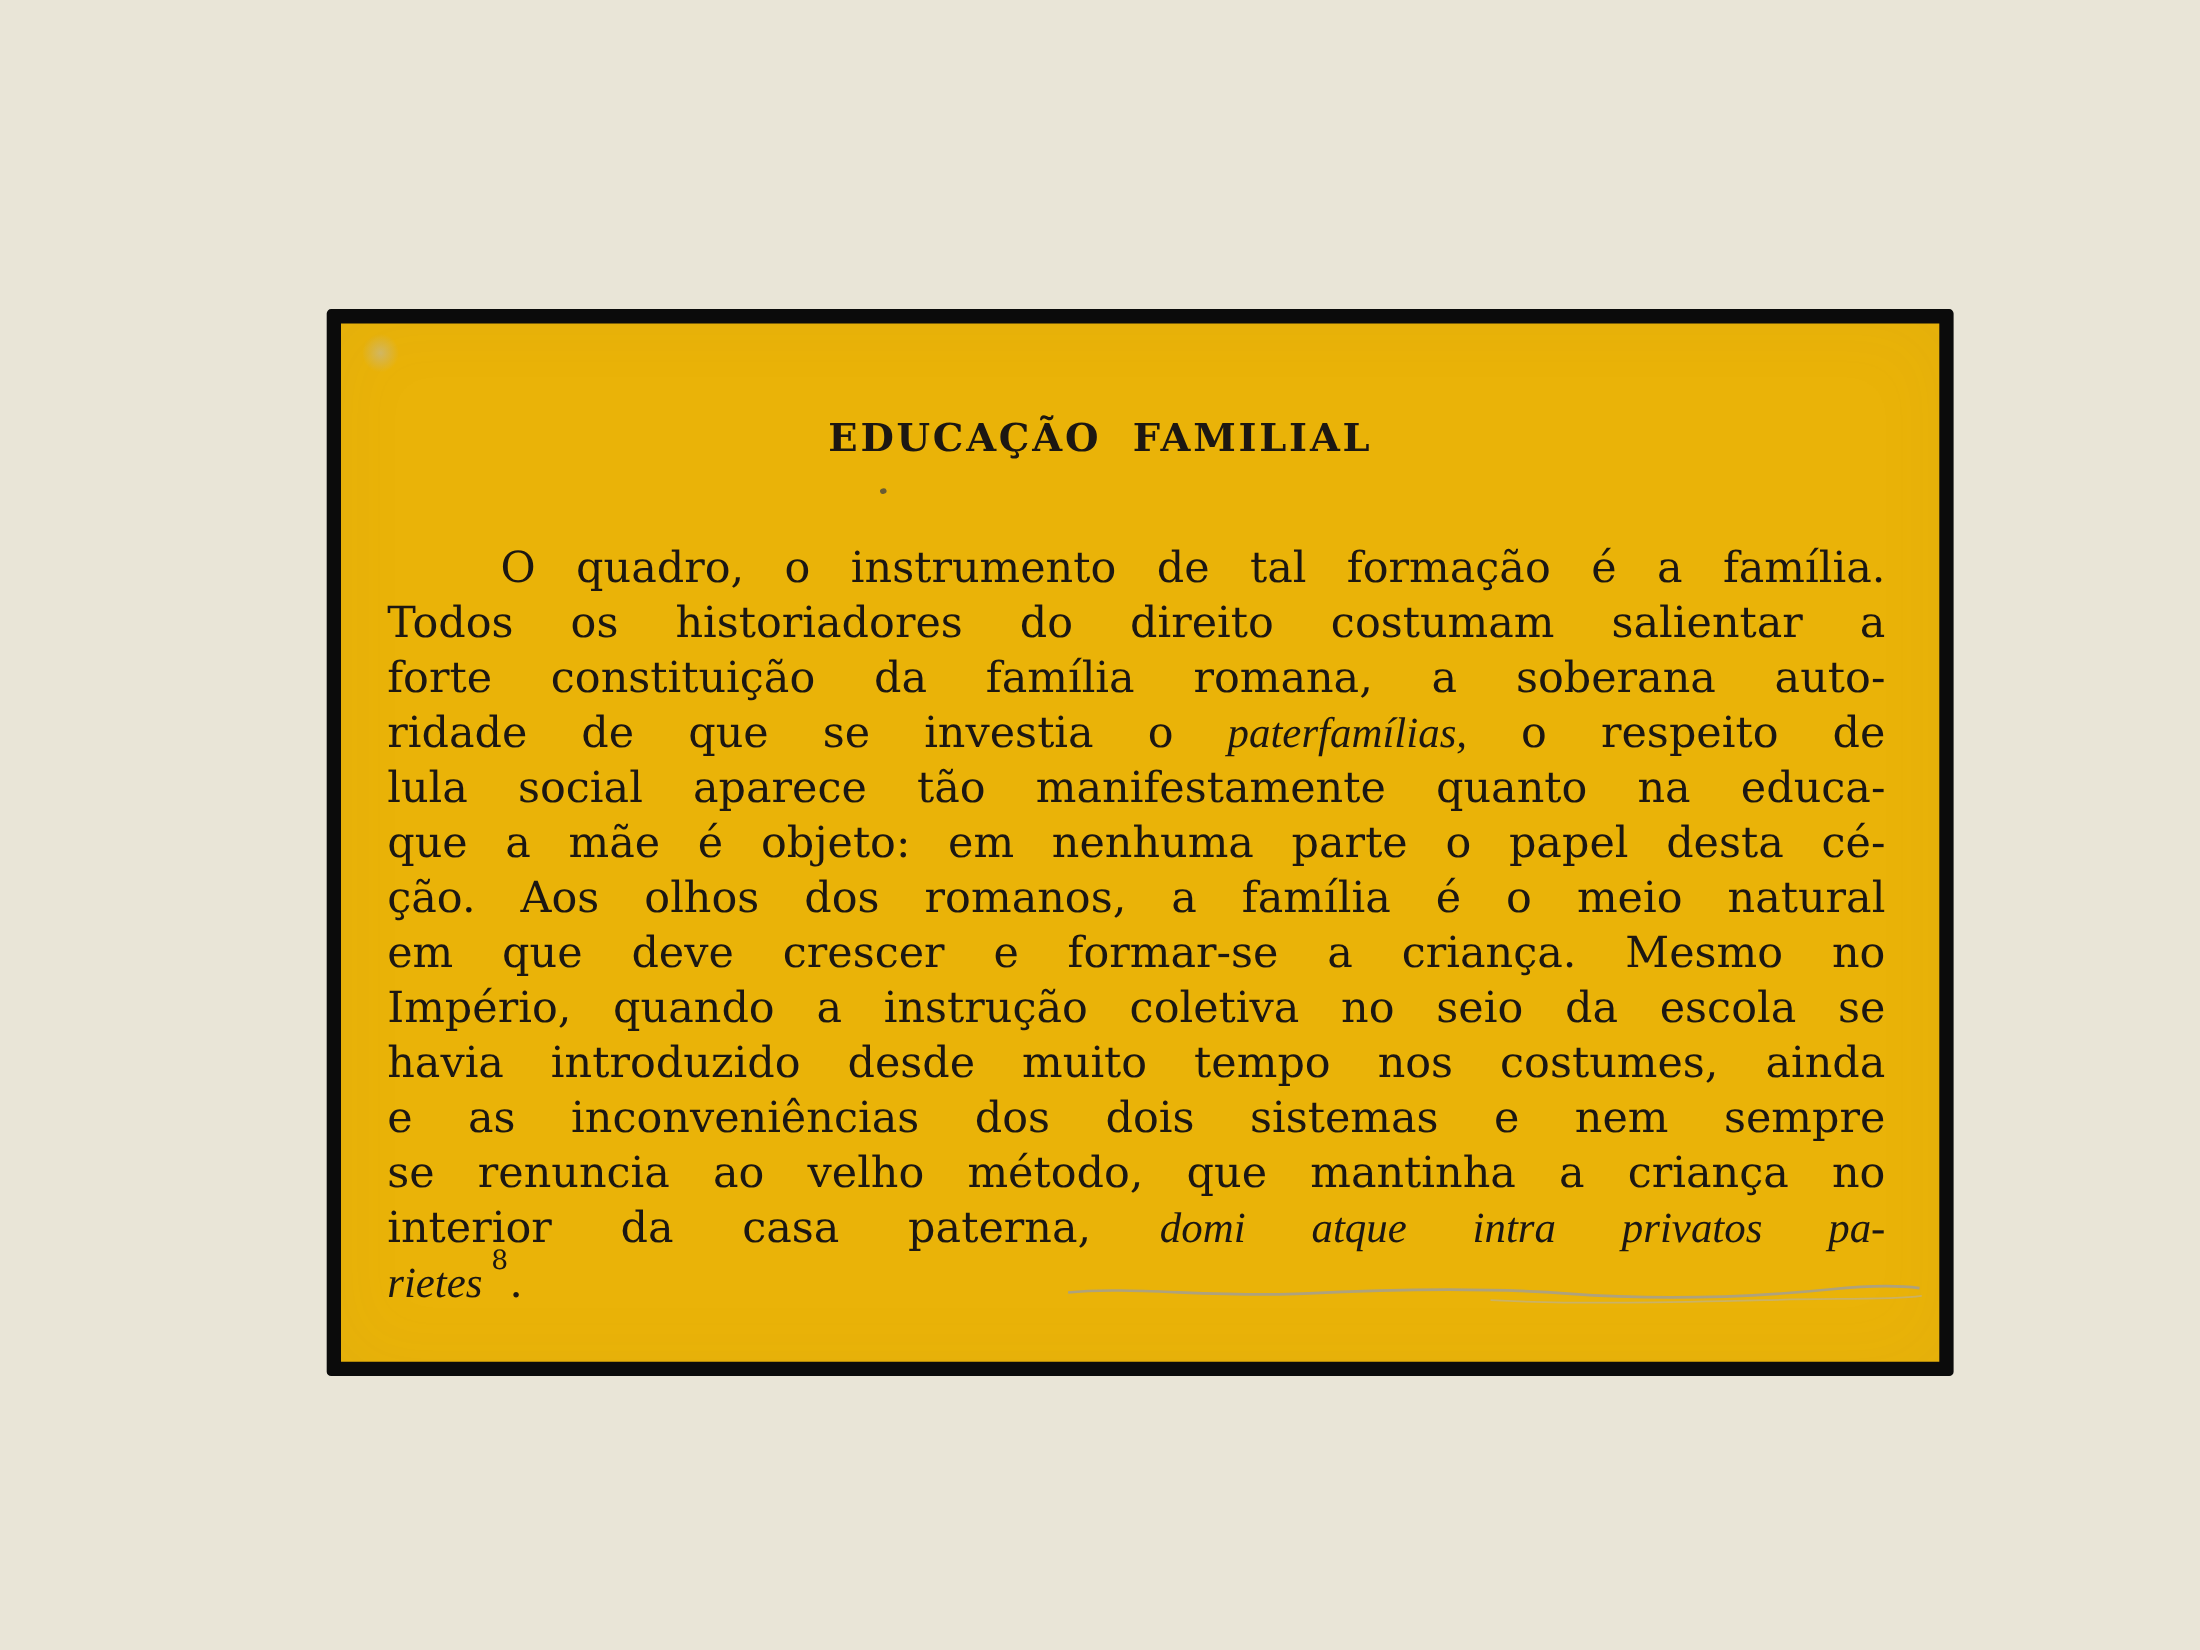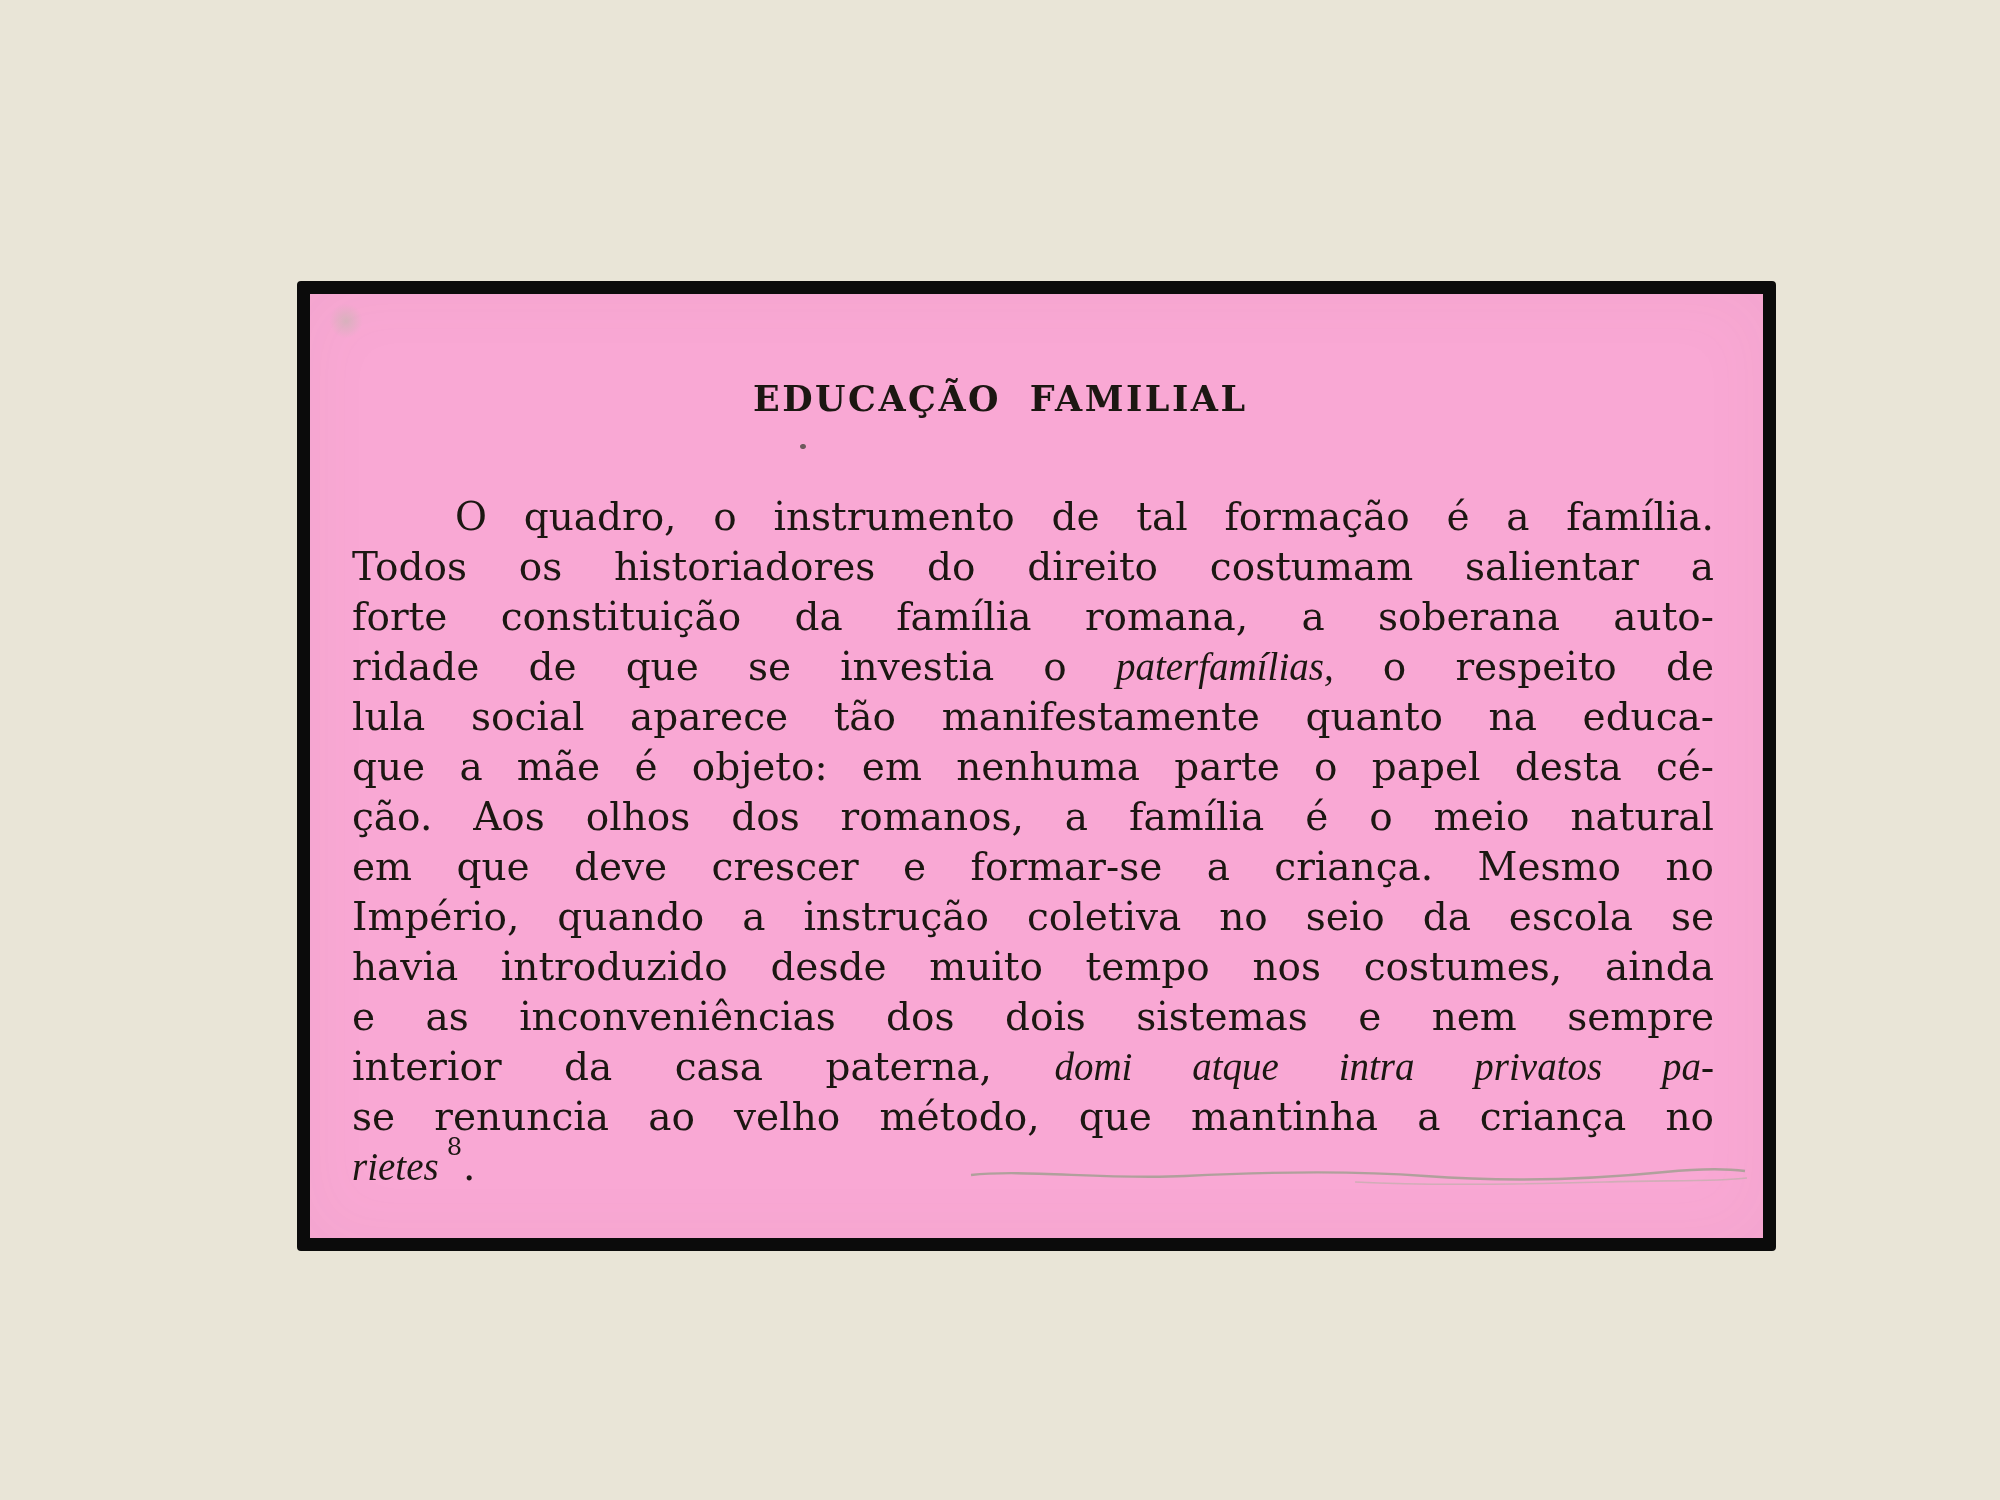--- a/index.html
+++ b/index.html
@@ -4,21 +4,21 @@
 <style>
   html,body { margin:0; padding:0; }
   body {
     width:2000px; height:1500px; position:relative; overflow:hidden;
     background:#e9e5d7;
     font-family:"DejaVu Serif","Liberation Serif",serif;
   }
   .paper {
     position:absolute; left:297px; top:281px;
     width:1479px; height:970px; box-sizing:border-box;
-    background:#f9a8d4;
+    background:#eab308;
     border:13px solid #0b0b0b;
     border-radius:4px;
     box-shadow: inset 0 0 70px rgba(120,110,90,0.05);
   }
   .inner { position:absolute; left:0; top:0; right:0; bottom:0; }
   .smudge {
     position:absolute; left:12px; top:2px; width:48px; height:50px;
     background:radial-gradient(closest-side, rgba(190,186,172,0.55), rgba(190,186,172,0) 70%);
   }
   .title {
@@ -60,22 +60,22 @@
         <div class="line"><span>Todos os historiadores do direito costumam salientar a</span></div>
         <div class="line"><span>forte constituição da família romana, a soberana auto-</span></div>
         <div class="line"><span>ridade de que se investia o </span><span class="it">paterfamílias,</span><span> o respeito de</span></div>
         <div class="line"><span>lula social aparece tão manifestamente quanto na educa-</span></div>
         <div class="line"><span>que a mãe é objeto: em nenhuma parte o papel desta cé-</span></div>
         <div class="line"><span>ção.  Aos olhos dos romanos, a família é o meio natural</span></div>
         <div class="line"><span>em que deve crescer e formar-se a criança.  Mesmo no</span></div>
         <div class="line"><span>Império, quando a instrução coletiva no seio da escola se</span></div>
         <div class="line"><span>havia introduzido desde muito tempo nos costumes, ainda</span></div>
         <div class="line"><span>e as inconveniências dos dois sistemas e nem sempre</span></div>
+        <div class="line"><span>se renuncia ao velho método, que mantinha a criança no</span></div>
         <div class="line"><span>interior da casa paterna, </span><span class="it">domi atque intra privatos pa-</span></div>
-        <div class="line"><span>se renuncia ao velho método, que mantinha a criança no</span></div>
         <div class="line no-justify"><span class="it">rietes</span><sup>8</sup><span>.</span></div>
       </div>
     <svg class="underline-mark" width="790" height="34" viewBox="0 0 790 34">
       <path d="M6,15 C60,9 140,20 220,16 C300,12 380,10 460,16 C540,22 620,20 700,12 C740,8 765,9 780,11" fill="none" stroke="#a39f92" stroke-width="2.4" opacity="0.85"></path>
       <path d="M390,22 C470,26 560,24 640,22 C700,20 750,22 782,18" fill="none" stroke="#b5b1a4" stroke-width="1.6" opacity="0.6"></path>
     </svg>
   </div>
 </div>
 
 </body></html>

